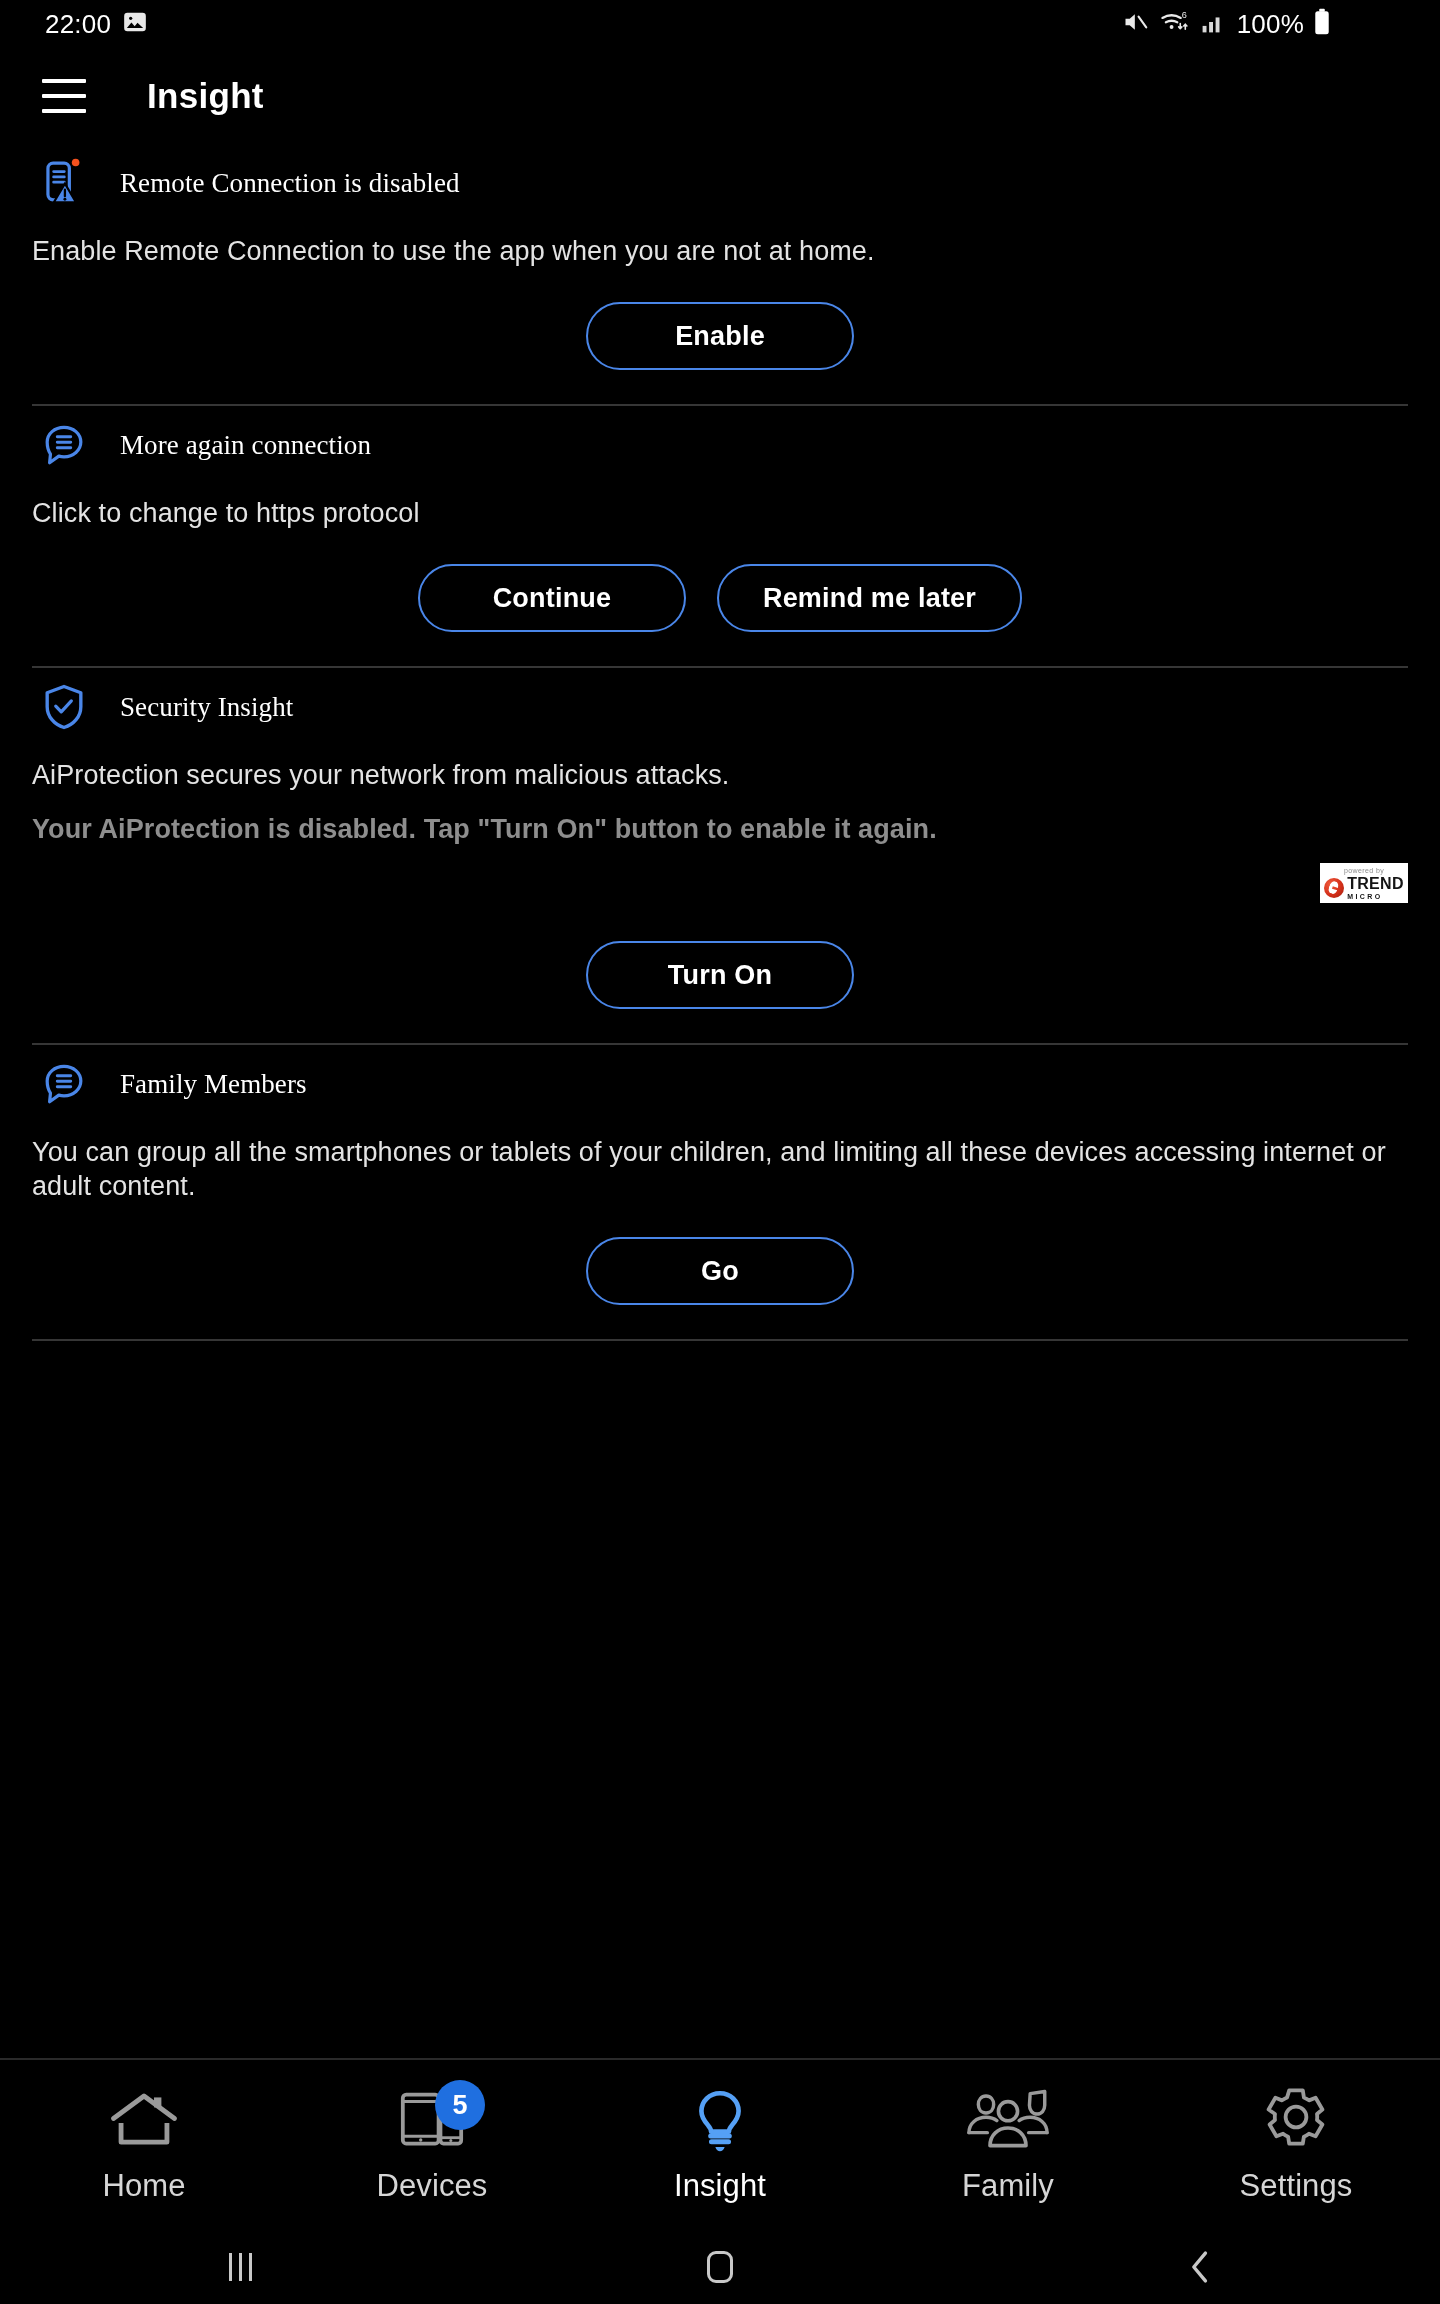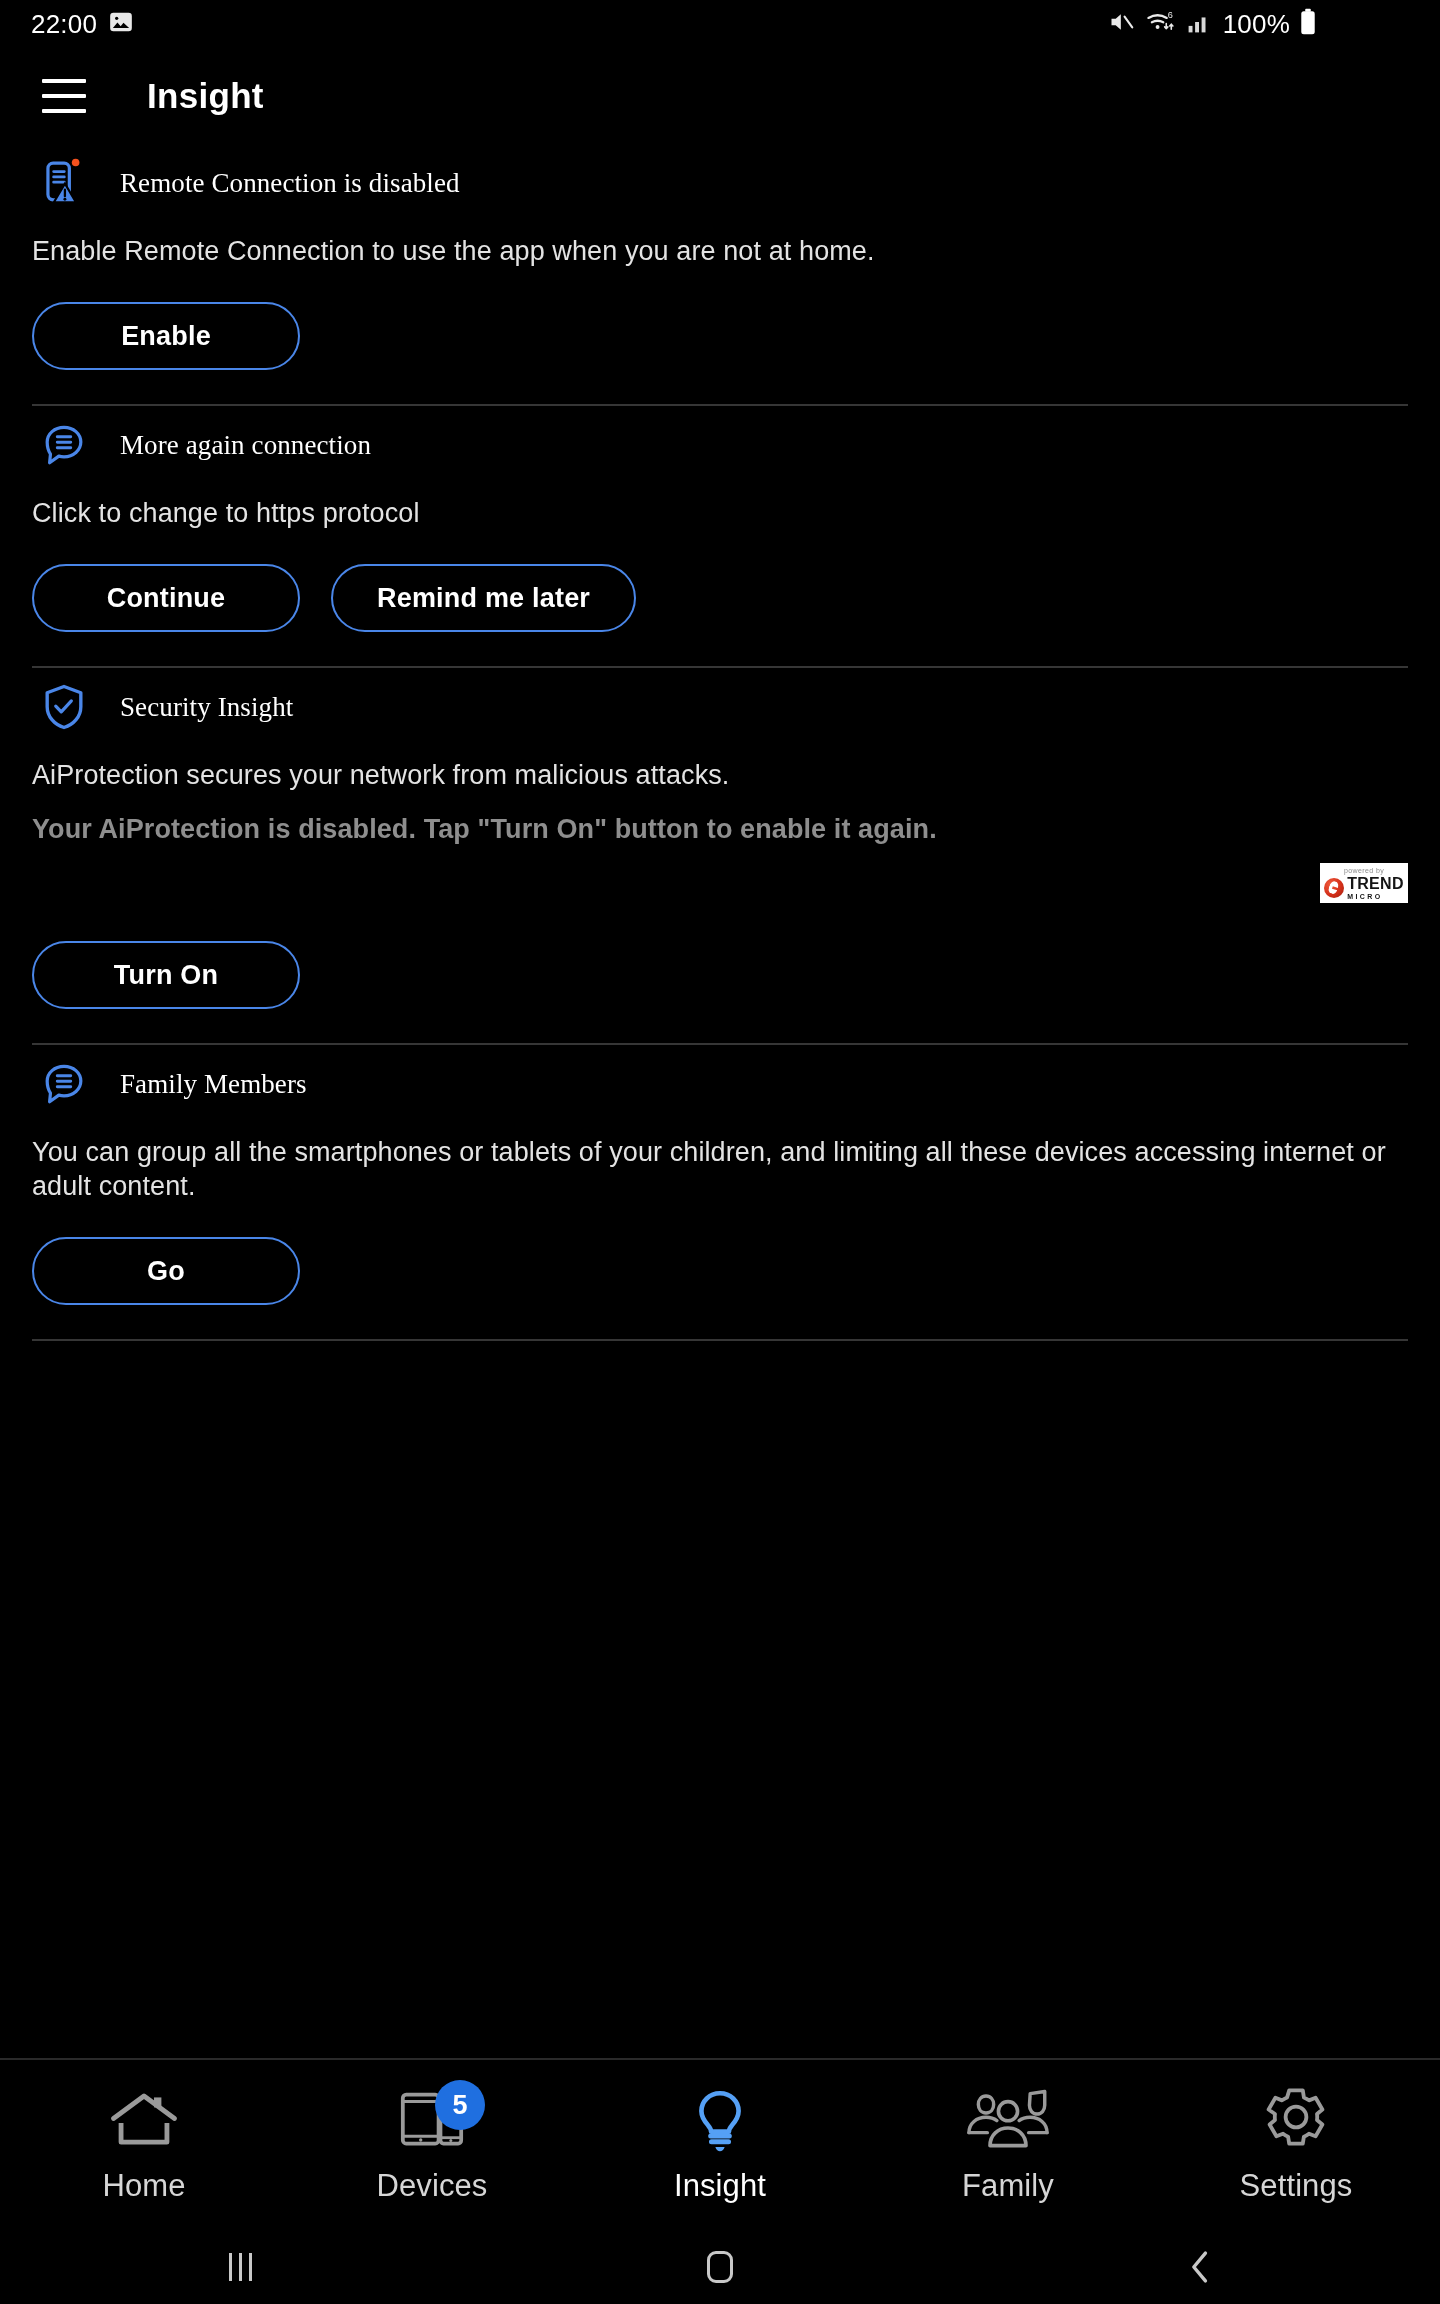--- a/index.html
+++ b/index.html
@@ -6,21 +6,21 @@
   html, body {
     width: 1440px; height: 2304px;
     background: #000; overflow: hidden;
     font-family: "Liberation Sans", sans-serif;
     -webkit-font-smoothing: antialiased;
   }
   .screen { position: relative; width: 1440px; height: 2304px; background: #000; }
 
   
   .statusbar {
-    position: absolute; top: 0; left: 3px; width: 1340px; height: 48px;
+    position: absolute; top: 0; left: 17px; width: 1340px; height: 48px;
     display: flex; align-items: center; justify-content: space-between;
     padding: 0 26px 0 28px;
   }
   .sb-left { display: flex; align-items: center; gap: 11px; }
   .sb-time { color: #fff; font-size: 26px; letter-spacing: .2px; }
   .sb-right { display: flex; align-items: center; gap: 9px; }
   .sb-pct { color: #fff; font-size: 26px; letter-spacing: .2px; margin-left: 2px; }
 
   
   .appbar {
@@ -48,21 +48,21 @@
   }
   .card-desc {
     color: #e3e3e3; font-size: 27px; line-height: 34px;
     margin-top: 20px; letter-spacing: .1px;
   }
   .card-warn {
     color: #8e8e8e; font-size: 27px; font-weight: bold;
     margin-top: 22px; letter-spacing: .1px;
   }
 
-  .btn-row { display: flex; justify-content: flex-start; gap: 31px; margin-top: 34px; }
+  .btn-row { display: flex; justify-content: center; gap: 31px; margin-top: 34px; }
   .pill {
     border: 2px solid #4a86e8; border-radius: 999px;
     color: #ffffff; background: transparent;
     font-size: 27px; font-weight: bold;
     padding: 0 44px; height: 68px; min-width: 268px;
     display: flex; align-items: center; justify-content: center;
     letter-spacing: .2px; font-family: "Liberation Sans", sans-serif;
   }
 
   .divider {

